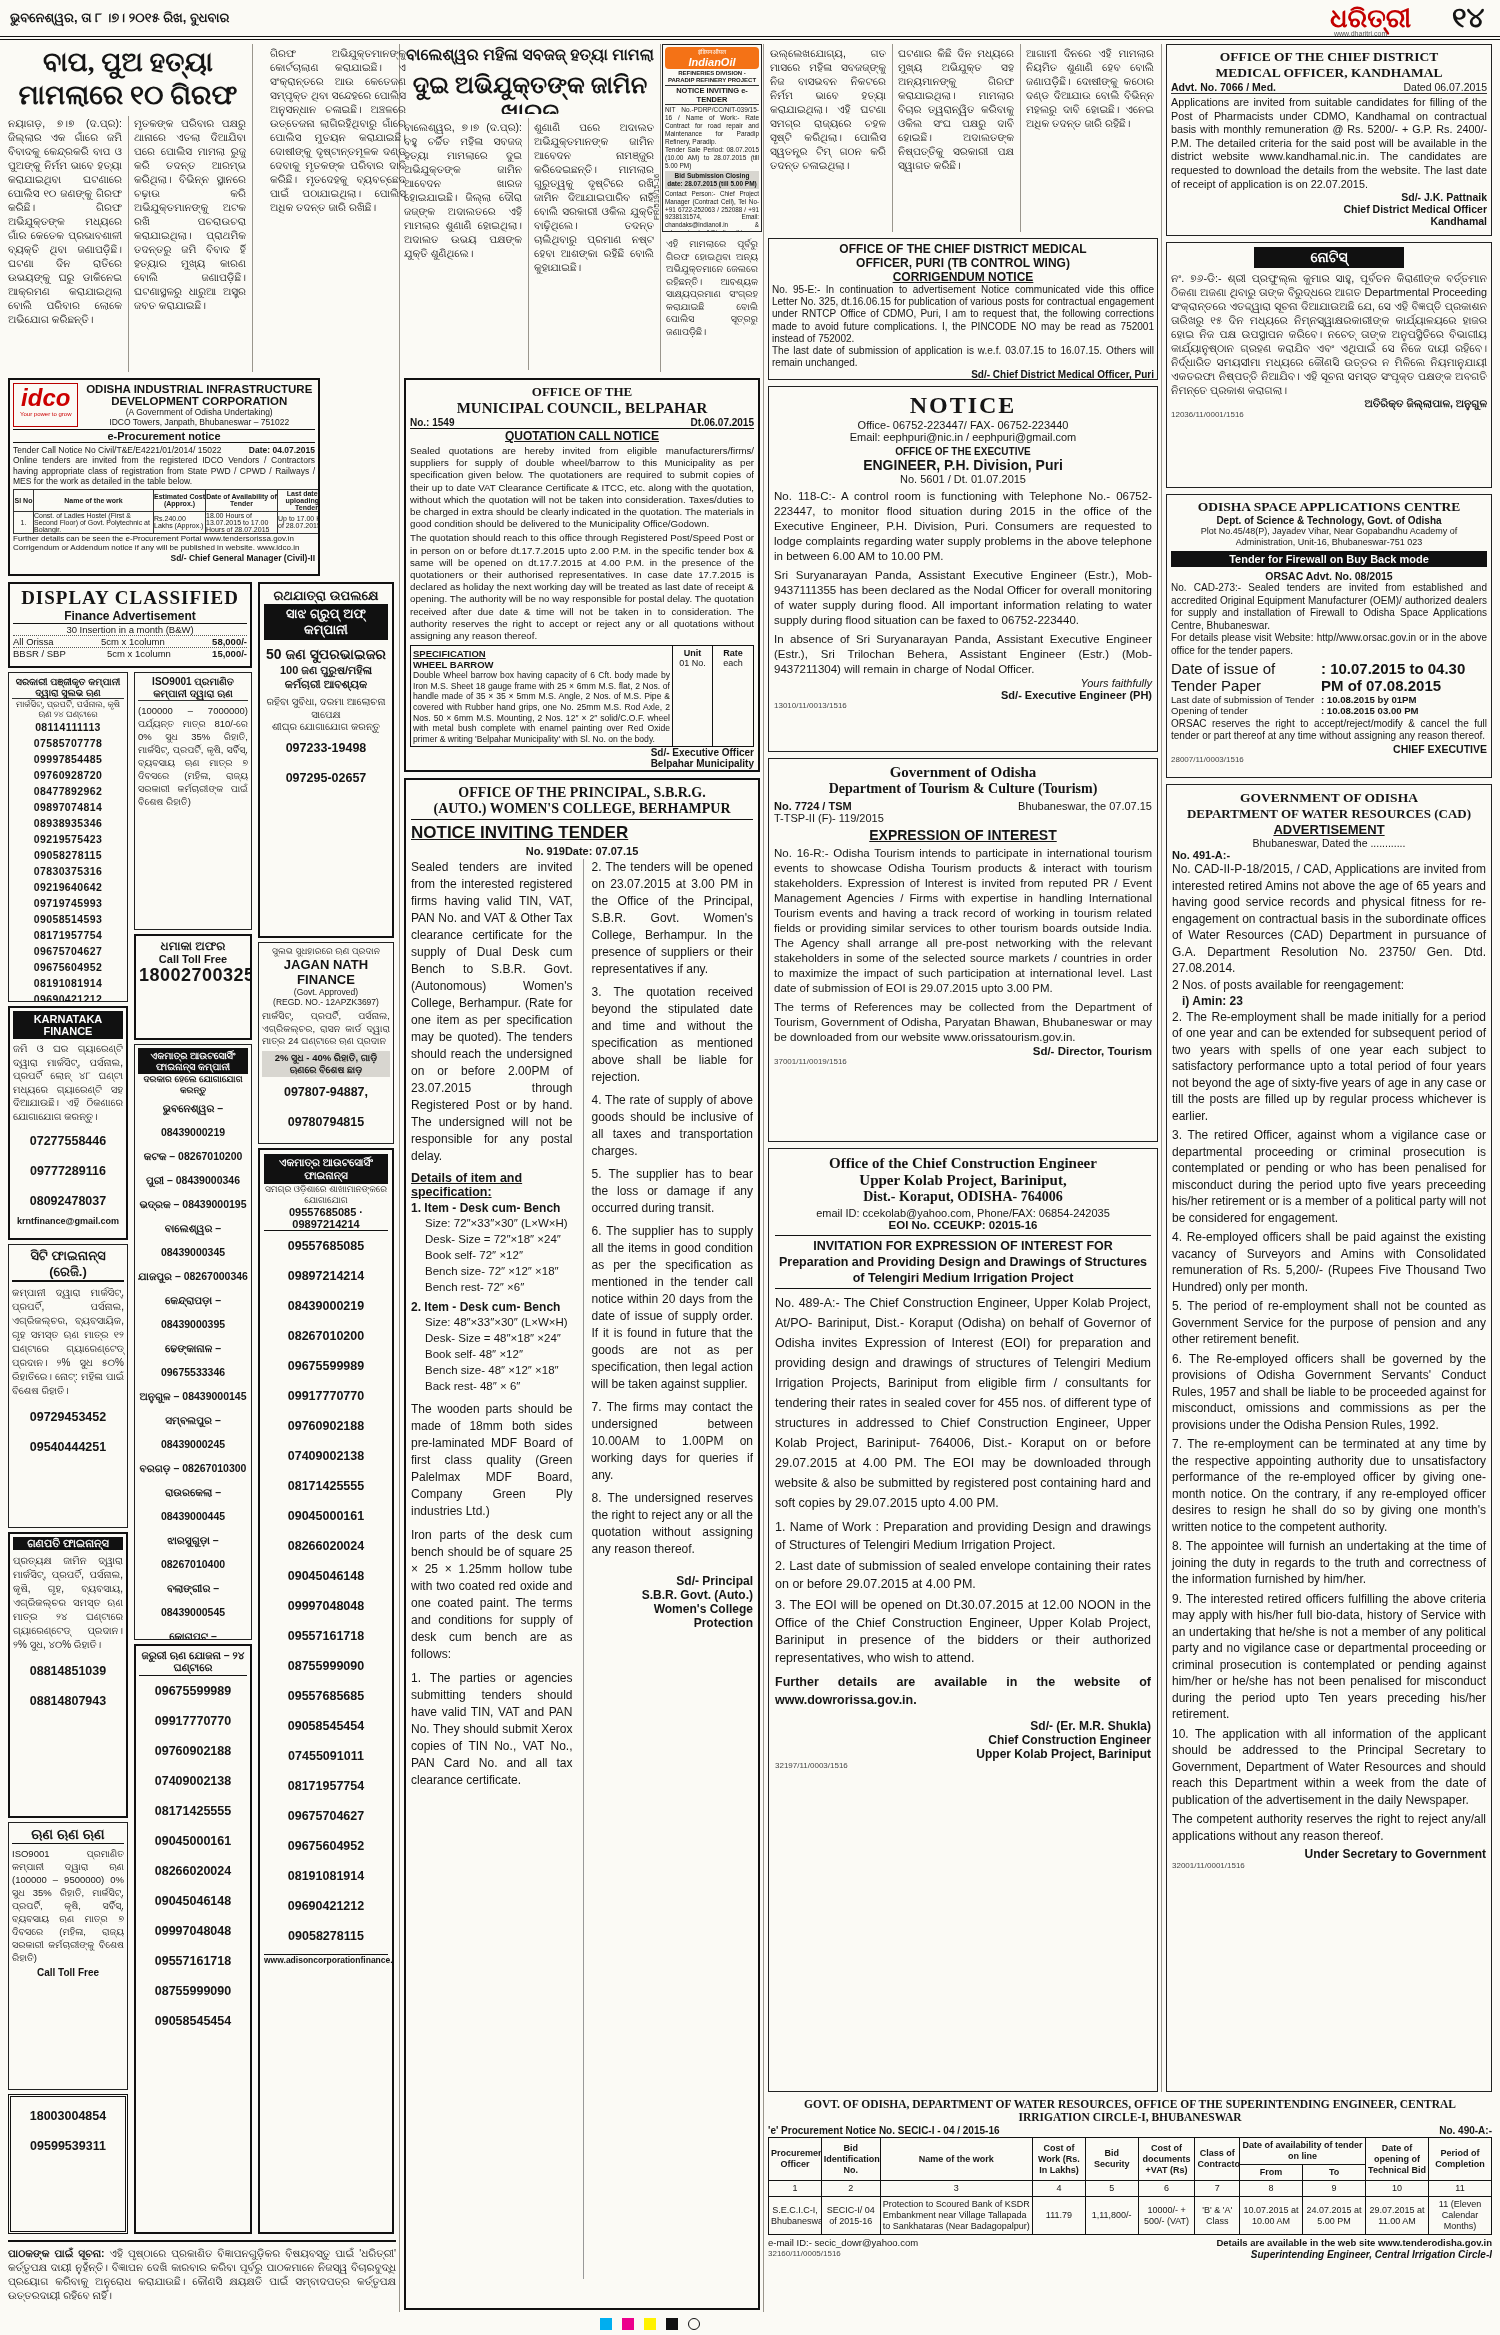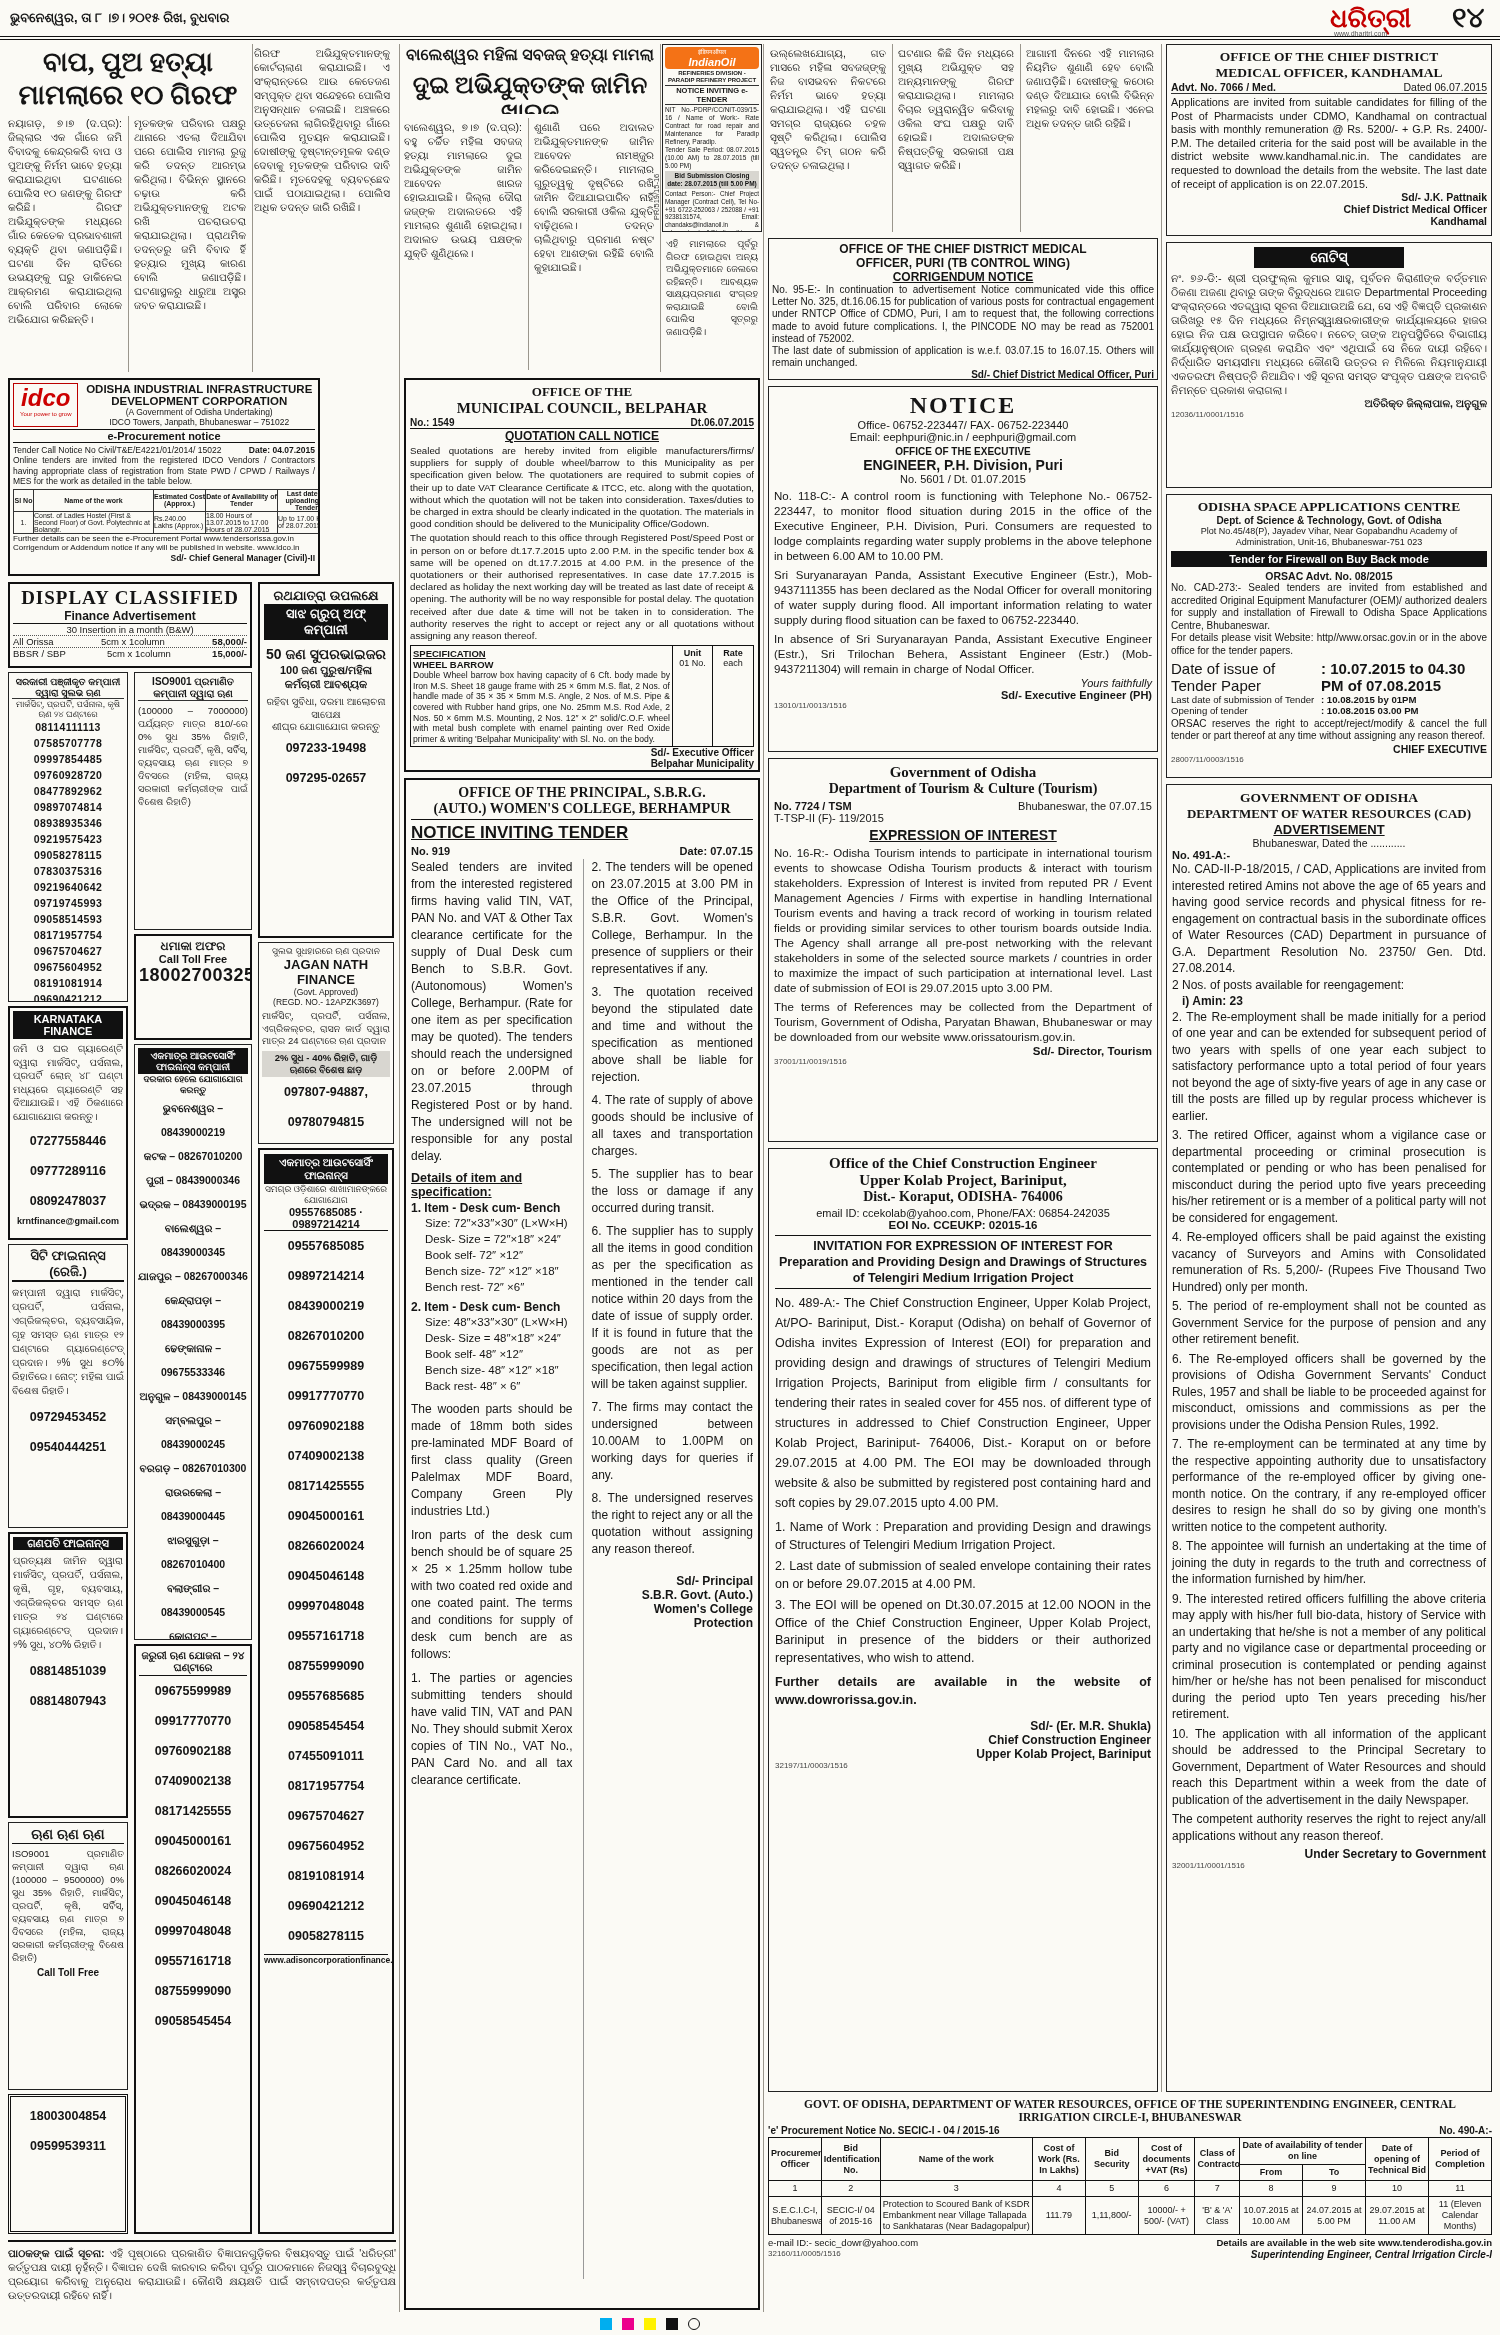--- a/index.html
+++ b/index.html
@@ -51,21 +51,21 @@
   <div class="vr" style="left:660px;top:44px;height:328px"></div>
   <div class="vr" style="left:892px;top:44px;height:188px"></div>
   <div class="vr" style="left:1020px;top:44px;height:188px"></div>
 
   <div class="abs clip b c" style="left:8px;top:46px;width:240px;height:66px;font-size:27px;line-height:33px;font-family:'Liberation Serif',serif">
     <div>ବାପ, ପୁଅ ହତ୍ୟା</div>
     <div>ମାମଲାରେ ୧୦ ଗିରଫ</div>
   </div>
   <div class="abs t clip" style="left:8px;top:116px;width:114px;height:256px">ନୟାଗଡ଼, ୭।୭ (ଦ.ପ୍ର): ଜିଲ୍ଲାର ଏକ ଗାଁରେ ଜମି ବିବାଦକୁ କେନ୍ଦ୍ରକରି ବାପ ଓ ପୁଅଙ୍କୁ ନିର୍ମମ ଭାବେ ହତ୍ୟା କରାଯାଇଥିବା ଘଟଣାରେ ପୋଲିସ ୧୦ ଜଣଙ୍କୁ ଗିରଫ କରିଛି। ଗିରଫ ଅଭିଯୁକ୍ତଙ୍କ ମଧ୍ୟରେ ଗାଁର କେତେକ ପ୍ରଭାବଶାଳୀ ବ୍ୟକ୍ତି ଥିବା ଜଣାପଡ଼ିଛି। ଘଟଣା ଦିନ ରାତିରେ ଉଭୟଙ୍କୁ ଘରୁ ଡାକିନେଇ ଆକ୍ରମଣ କରାଯାଇଥିଲା ବୋଲି ପରିବାର ଲୋକେ ଅଭିଯୋଗ କରିଛନ୍ତି।</div>
   <div class="abs t clip" style="left:134px;top:116px;width:112px;height:256px">ମୃତକଙ୍କ ପରିବାର ପକ୍ଷରୁ ଥାନାରେ ଏତଲା ଦିଆଯିବା ପରେ ପୋଲିସ ମାମଲା ରୁଜୁ କରି ତଦନ୍ତ ଆରମ୍ଭ କରିଥିଲା। ବିଭିନ୍ନ ସ୍ଥାନରେ ଚଢ଼ାଉ କରି ଅଭିଯୁକ୍ତମାନଙ୍କୁ ଅଟକ ରଖି ପଚରାଉଚରା କରାଯାଇଥିଲା। ପ୍ରାଥମିକ ତଦନ୍ତରୁ ଜମି ବିବାଦ ହିଁ ହତ୍ୟାର ମୁଖ୍ୟ କାରଣ ବୋଲି ଜଣାପଡ଼ିଛି। ଘଟଣାସ୍ଥଳରୁ ଧାରୁଆ ଅସ୍ତ୍ର ଜବତ କରାଯାଇଛି।</div>
-  <div class="abs t clip" style="left:254px;top:46px;width:136px;height:326px">ଗିରଫ ଅଭିଯୁକ୍ତମାନଙ୍କୁ କୋର୍ଟଚାଲାଣ କରାଯାଇଛି। ଏ ସଂକ୍ରାନ୍ତରେ ଆଉ କେତେଜଣ ସମ୍ପୃକ୍ତ ଥିବା ସନ୍ଦେହରେ ପୋଲିସ ଅନୁସନ୍ଧାନ ଚଳାଇଛି। ଅଞ୍ଚଳରେ ଉତ୍ତେଜନା ଲାଗିରହିଥିବାରୁ ଗାଁରେ ପୋଲିସ ମୁତୟନ କରାଯାଇଛି। ଦୋଷୀଙ୍କୁ ଦୃଷ୍ଟାନ୍ତମୂଳକ ଦଣ୍ଡ ଦେବାକୁ ମୃତକଙ୍କ ପରିବାର ଦାବି କରିଛି। ମୃତଦେହକୁ ବ୍ୟବଚ୍ଛେଦ ପାଇଁ ପଠାଯାଇଥିଲା। ପୋଲିସ ଅଧିକ ତଦନ୍ତ ଜାରି ରଖିଛି।</div>
+  <div class="abs t clip" style="left:270px;top:46px;width:136px;height:326px">ଗିରଫ ଅଭିଯୁକ୍ତମାନଙ୍କୁ କୋର୍ଟଚାଲାଣ କରାଯାଇଛି। ଏ ସଂକ୍ରାନ୍ତରେ ଆଉ କେତେଜଣ ସମ୍ପୃକ୍ତ ଥିବା ସନ୍ଦେହରେ ପୋଲିସ ଅନୁସନ୍ଧାନ ଚଳାଇଛି। ଅଞ୍ଚଳରେ ଉତ୍ତେଜନା ଲାଗିରହିଥିବାରୁ ଗାଁରେ ପୋଲିସ ମୁତୟନ କରାଯାଇଛି। ଦୋଷୀଙ୍କୁ ଦୃଷ୍ଟାନ୍ତମୂଳକ ଦଣ୍ଡ ଦେବାକୁ ମୃତକଙ୍କ ପରିବାର ଦାବି କରିଛି। ମୃତଦେହକୁ ବ୍ୟବଚ୍ଛେଦ ପାଇଁ ପଠାଯାଇଥିଲା। ପୋଲିସ ଅଧିକ ତଦନ୍ତ ଜାରି ରଖିଛି।</div>
 
   <div class="abs clip b c" style="left:404px;top:46px;width:252px;height:24px;font-size:16px">ବାଲେଶ୍ୱର ମହିଳା ସବଜଜ୍ ହତ୍ୟା ମାମଲା</div>
   <div class="abs clip b c" style="left:404px;top:72px;width:252px;height:42px;font-size:24px;font-family:'Liberation Serif',serif">ଦୁଇ ଅଭିଯୁକ୍ତଙ୍କ ଜାମିନ ଖାରଜ</div>
   <div class="abs t clip" style="left:404px;top:120px;width:118px;height:250px">ବାଲେଶ୍ୱର, ୭।୭ (ଦ.ପ୍ର): ବହୁ ଚର୍ଚ୍ଚିତ ମହିଳା ସବଜଜ୍ ହତ୍ୟା ମାମଲାରେ ଦୁଇ ଅଭିଯୁକ୍ତଙ୍କ ଜାମିନ ଆବେଦନ ଖାରଜ ହୋଇଯାଇଛି। ଜିଲ୍ଲା ଦୌରା ଜଜ୍‌ଙ୍କ ଅଦାଲତରେ ଏହି ମାମଲାର ଶୁଣାଣି ହୋଇଥିଲା। ଅଦାଲତ ଉଭୟ ପକ୍ଷଙ୍କ ଯୁକ୍ତି ଶୁଣିଥିଲେ।</div>
   <div class="abs t clip" style="left:534px;top:120px;width:120px;height:250px">ଶୁଣାଣି ପରେ ଅଦାଲତ ଅଭିଯୁକ୍ତମାନଙ୍କ ଜାମିନ ଆବେଦନ ନାମଞ୍ଜୁର କରିଦେଇଛନ୍ତି। ମାମଲାର ଗୁରୁତ୍ୱକୁ ଦୃଷ୍ଟିରେ ରଖି ଜାମିନ ଦିଆଯାଇପାରିବ ନାହିଁ ବୋଲି ସରକାରୀ ଓକିଲ ଯୁକ୍ତି ବାଢ଼ିଥିଲେ। ତଦନ୍ତ ଚାଲିଥିବାରୁ ପ୍ରମାଣ ନଷ୍ଟ ହେବା ଆଶଙ୍କା ରହିଛି ବୋଲି କୁହାଯାଇଛି।</div>
   <div class="abs t clip" style="left:666px;top:238px;width:92px;height:132px;font-size:9.5px;line-height:12.5px">ଏହି ମାମଲାରେ ପୂର୍ବରୁ ଗିରଫ ହୋଇଥିବା ଅନ୍ୟ ଅଭିଯୁକ୍ତମାନେ ଜେଲରେ ରହିଛନ୍ତି। ଆବଶ୍ୟକ ସାକ୍ଷ୍ୟପ୍ରମାଣ ସଂଗ୍ରହ କରାଯାଇଛି ବୋଲି ପୋଲିସ ସୂତ୍ରରୁ ଜଣାପଡ଼ିଛି।</div>
   <div class="abs t clip" style="left:770px;top:46px;width:116px;height:186px">ଉଲ୍ଲେଖଯୋଗ୍ୟ, ଗତ ମାସରେ ମହିଳା ସବଜଜ୍‌ଙ୍କୁ ନିଜ ବାସଭବନ ନିକଟରେ ନିର୍ମମ ଭାବେ ହତ୍ୟା କରାଯାଇଥିଲା। ଏହି ଘଟଣା ସମଗ୍ର ରାଜ୍ୟରେ ଚହଳ ସୃଷ୍ଟି କରିଥିଲା। ପୋଲିସ ସ୍ୱତନ୍ତ୍ର ଟିମ୍ ଗଠନ କରି ତଦନ୍ତ ଚଳାଇଥିଲା।</div>
   <div class="abs t clip" style="left:898px;top:46px;width:116px;height:186px">ଘଟଣାର କିଛି ଦିନ ମଧ୍ୟରେ ମୁଖ୍ୟ ଅଭିଯୁକ୍ତ ସହ ଅନ୍ୟମାନଙ୍କୁ ଗିରଫ କରାଯାଇଥିଲା। ମାମଲାର ବିଚାର ତ୍ୱରାନ୍ୱିତ କରିବାକୁ ଓକିଲ ସଂଘ ପକ୍ଷରୁ ଦାବି ହୋଇଛି। ଅଦାଲତଙ୍କ ନିଷ୍ପତ୍ତିକୁ ସରକାରୀ ପକ୍ଷ ସ୍ୱାଗତ କରିଛି।</div>
   <div class="abs t clip" style="left:1026px;top:46px;width:128px;height:186px">ଆଗାମୀ ଦିନରେ ଏହି ମାମଲାର ନିୟମିତ ଶୁଣାଣି ହେବ ବୋଲି ଜଣାପଡ଼ିଛି। ଦୋଷୀଙ୍କୁ କଠୋର ଦଣ୍ଡ ଦିଆଯାଉ ବୋଲି ବିଭିନ୍ନ ମହଲରୁ ଦାବି ହୋଇଛି। ଏନେଇ ଅଧିକ ତଦନ୍ତ ଜାରି ରହିଛି।</div>
 
@@ -351,21 +351,21 @@
       </div>
     </div>
     <div class="sign" style="font-size:10px">Sd/- Executive Officer</div>
     <div class="sign" style="font-size:10px">Belpahar Municipality</div>
   </div>
 
   <div class="abs box2 clip" style="left:404px;top:778px;width:356px;height:1532px;padding:5px">
     <div class="b c serif" style="font-size:14px">OFFICE OF THE PRINCIPAL, S.B.R.G.</div>
     <div class="b c serif" style="font-size:14px;border-bottom:1px solid #111;padding-bottom:2px">(AUTO.) WOMEN'S COLLEGE, BERHAMPUR</div>
     <div class="b" style="font-size:17px;text-decoration:underline;margin-top:3px">NOTICE INVITING TENDER</div>
-    <div style="display:flex;justify-content:space-between;font-size:11px;margin:2px 0">
+    <div style="display:flex;justify-content:center;font-size:11px;margin:2px 0">
       <span class="b">No. 919</span>
       <span class="b">Date: 07.07.15</span>
     </div>
     <div style="display:flex;gap:10px;height:1420px">
       <div style="flex:1;overflow:hidden">
         <div class="j" style="font-size:12px;line-height:17px">Sealed tenders are invited from the interested registered firms having valid TIN, VAT, PAN No. and VAT &amp; Other Tax clearance certificate for the supply of Dual Desk cum Bench to S.B.R. Govt. (Autonomous) Women's College, Berhampur. (Rate for one item as per specification may be quoted). The tenders should reach the undersigned on or before 2.00PM of 23.07.2015 through Registered Post or by hand. The undersigned will not be responsible for any postal delay.</div>
         <div class="b" style="font-size:12.5px;text-decoration:underline;margin:6px 0 2px">Details of item and specification:</div>
         <div class="b" style="font-size:12px">1.  Item - Desk cum- Bench</div>
         <div class="speclines" style="padding-left:14px">
             <div class="li">Size: 72″×33″×30″ (L×W×H)</div>

